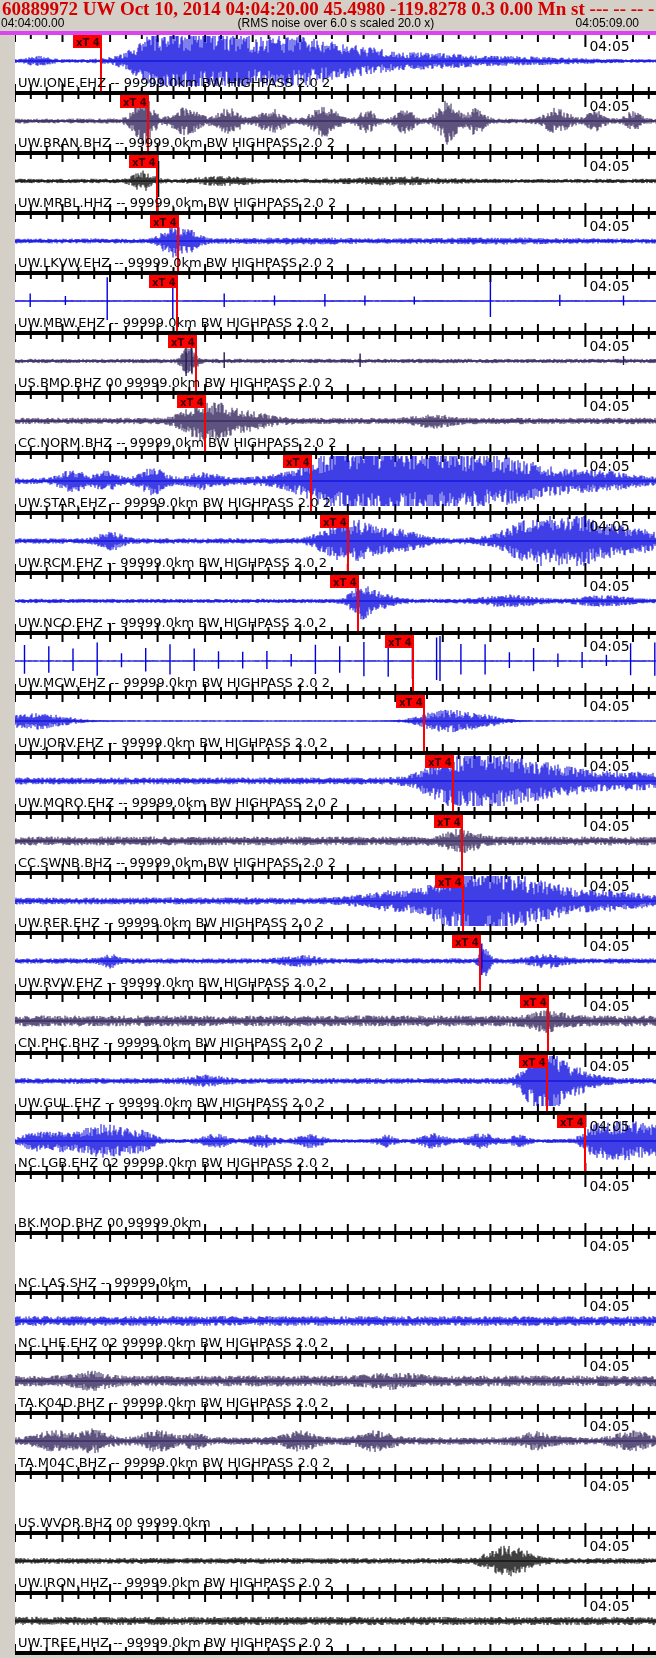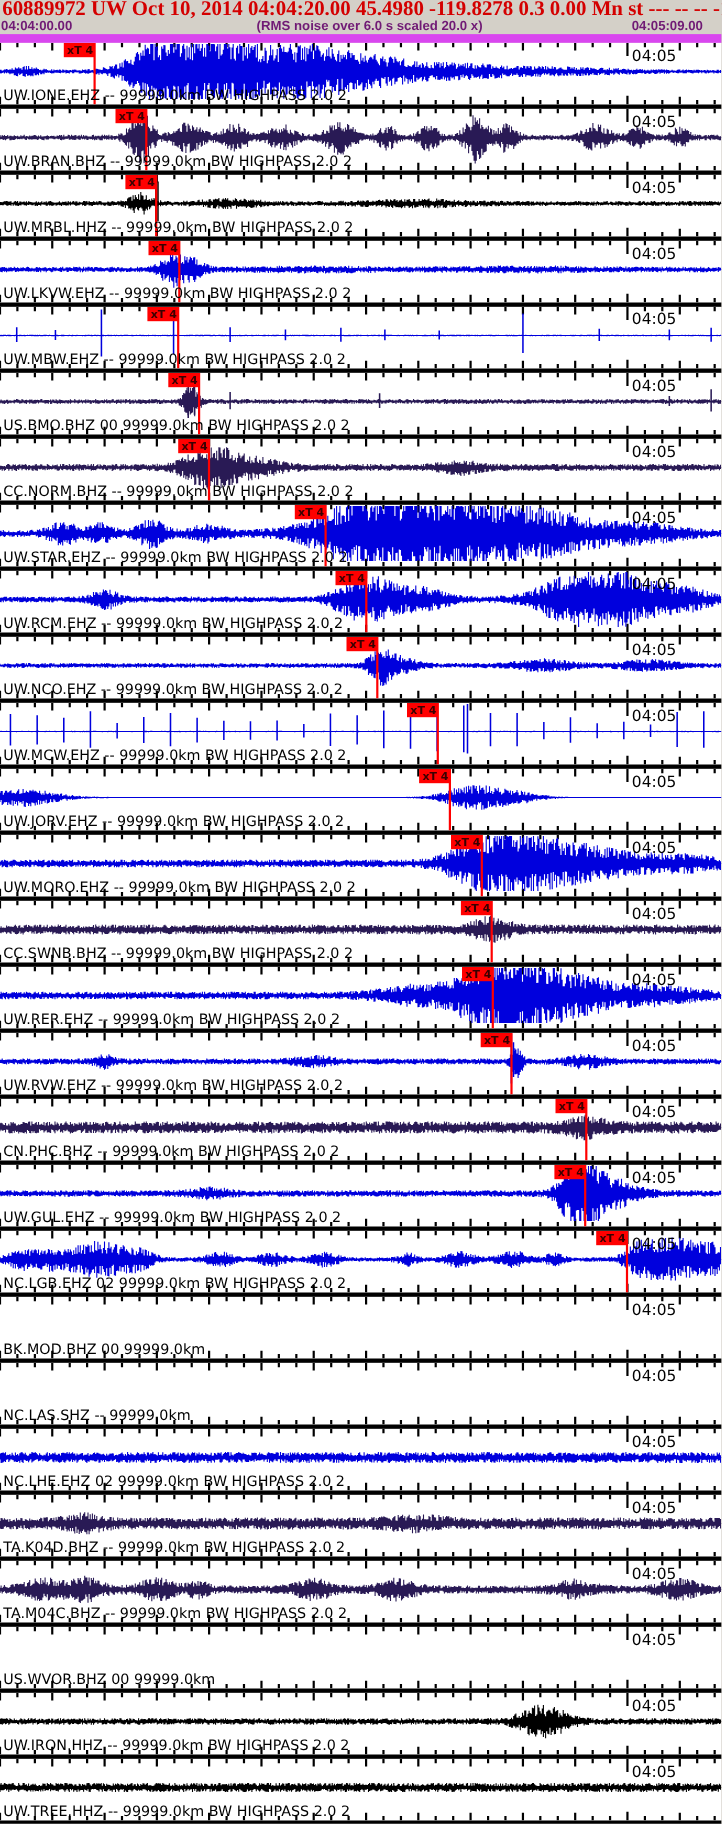--- a/index.html
+++ b/index.html
@@ -9,27 +9,27 @@
     font-family:"Liberation Sans",sans-serif;
     -webkit-font-smoothing:none;
   }
   .header{position:relative;width:656px;}
   .header-line1{
     color:#d40000;font-family:"Liberation Serif",serif;font-weight:bold;
     font-size:19px;line-height:17px;white-space:nowrap;padding-left:2px;
     letter-spacing:0px;
   }
   .header-line2{
-    position:relative;height:14px;color:#701a75;font-weight:bold;
+    position:relative;height:14px;color:#000000;font-weight:normal;
     font-size:12px;line-height:13px;
   }
   .hl2-left{position:absolute;left:1px;top:0;}
   .hl2-center{position:absolute;left:16px;right:0;top:0;text-align:center;}
   .hl2-right{position:absolute;right:17px;top:0;}
-  .trace-area{border-top:8px solid #d946ef;}
+  .trace-area{border-top:4px solid #d946ef;padding-left:15px;}
   .panel{position:relative;height:56px;border-bottom:4px solid #000;background:#ffffff;}
   .panel svg{display:block;}
 </style>
 </head>
 <body>
 
 <div class="header">
   <div class="header-line1">60889972 UW Oct 10, 2014 04:04:20.00   45.4980 -119.8278  0.3 0.00 Mn st --- -- --  -1</div>
   <div class="header-line2">
     <span class="hl2-left">04:04:00.00</span>

